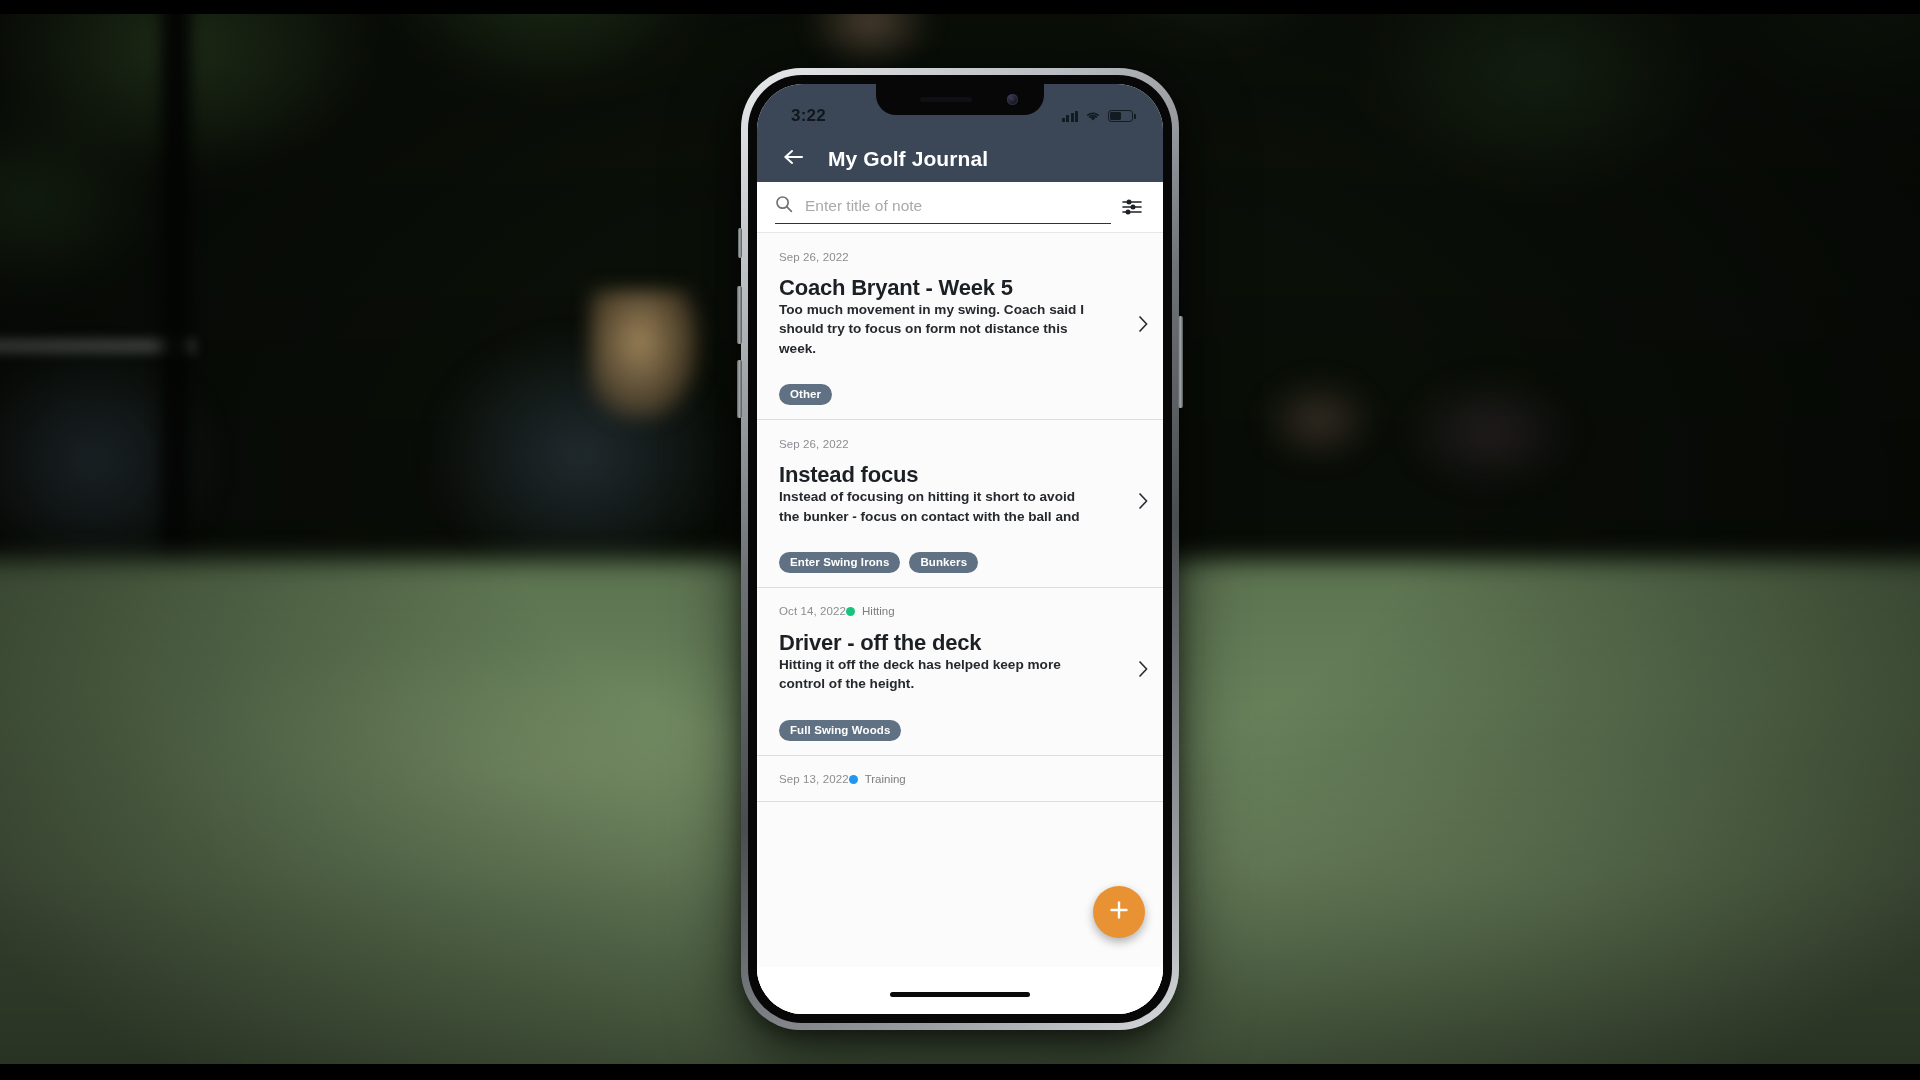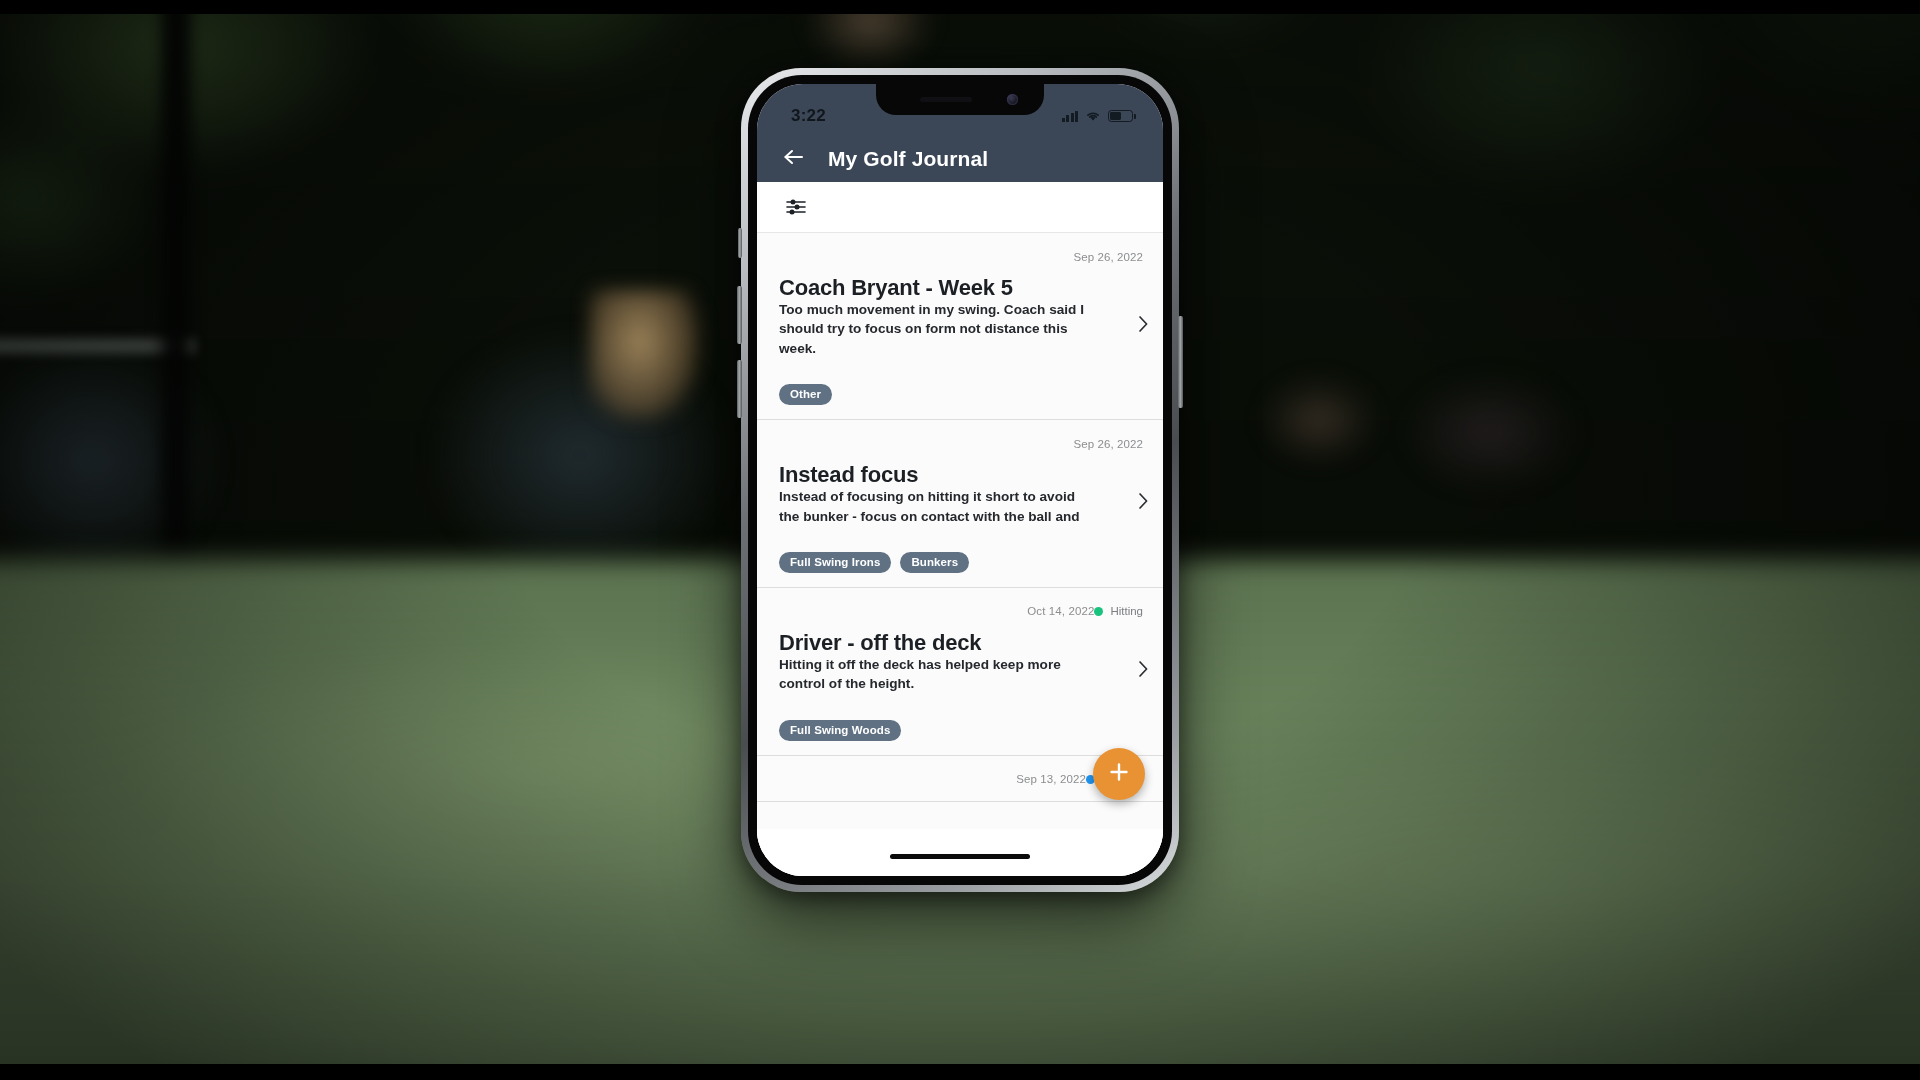--- a/index.html
+++ b/index.html
@@ -95,21 +95,21 @@
   }
   .bg-bottombar {
     position: absolute; left: 0; right: 0; bottom: 0; height: 16px;
     background: #000;
   }
 
   
   #phone {
     position: absolute;
     left: 741px; top: 68px;
-    width: 438px; height: 824px;
+    width: 438px; height: 962px;
     border-radius: 60px;
     background: linear-gradient(145deg, #e8eaec 0%, #b9bcc0 18%, #6e7276 40%, #4a4d50 60%, #9b9ea2 86%, #d9dcde 100%);
     padding: 7px;
     box-sizing: border-box;
     box-shadow: 0 26px 70px rgba(0,0,0,0.62), 0 6px 22px rgba(0,0,0,0.5);
   }
   #phone-bezel {
     width: 100%; height: 100%;
     border-radius: 54px;
     background: #070708;
@@ -252,21 +252,21 @@
     overflow: hidden;
   }
   .note-card {
     position: relative;
     background: #fbfbfb;
     border-bottom: 1px solid #dddddd;
     padding: 16px 20px 14px 22px;
     box-sizing: border-box;
   }
   .note-toprow {
-    display: flex; align-items: center; justify-content: flex-end;
+    display: flex; align-items: center; justify-content: flex-start;
     min-height: 15px;
   }
   .note-date {
     font-size: 11.5px; color: #8b8d90; font-weight: 400;
     letter-spacing: 0.1px;
   }
   .note-status {
     display: flex; align-items: center; gap: 7px;
     font-size: 11.5px; color: #7c7e81;
   }
@@ -378,20 +378,29 @@
             <svg width="22" height="16" viewBox="0 0 22 16">
               <path d="M9 2 L2.4 8 L9 14" stroke="#ffffff" stroke-width="2" fill="none" stroke-linecap="round" stroke-linejoin="round"></path>
               <line x1="2.6" y1="8" x2="19" y2="8" stroke="#ffffff" stroke-width="2" stroke-linecap="round"></line>
             </svg>
           </span>
         </div>
         <div id="appbar-title">My Golf Journal</div>
       </div>
 
       <div id="searchwrap">
+        <div id="searchfield">
+          <span id="search-icon">
+            <svg width="18" height="18" viewBox="0 0 18 18">
+              <circle cx="7.6" cy="7.6" r="5.6" stroke="#6f7276" stroke-width="1.7" fill="none"></circle>
+              <line x1="11.7" y1="11.7" x2="16.4" y2="16.4" stroke="#6f7276" stroke-width="1.7" stroke-linecap="round"></line>
+            </svg>
+          </span>
+          <input id="search-input" type="text" placeholder="Enter title of note" style="">
+        </div>
         <div id="filter-button">
           <span>
             <svg width="20" height="18" viewBox="0 0 20 18">
               <line x1="1" y1="4" x2="19" y2="4" stroke="#1d2126" stroke-width="1.6" stroke-linecap="round"></line>
               <line x1="1" y1="9" x2="19" y2="9" stroke="#1d2126" stroke-width="1.6" stroke-linecap="round"></line>
               <line x1="1" y1="14" x2="19" y2="14" stroke="#1d2126" stroke-width="1.6" stroke-linecap="round"></line>
               <circle cx="7" cy="4" r="2.5" fill="#1d2126"></circle>
               <circle cx="11" cy="9" r="2.5" fill="#1d2126"></circle>
               <circle cx="6" cy="14" r="2.5" fill="#1d2126"></circle>
             </svg>
@@ -417,21 +426,21 @@
           </span>
         </div>
 
         <div class="note-card">
           <div class="note-toprow">
             <span class="note-date">Sep 26, 2022</span>
           </div>
           <div class="note-title">Instead focus</div>
           <div class="note-body">Instead of focusing on hitting it short to avoid the bunker - focus on contact with the ball and</div>
           <div class="note-tags">
-            <span class="tag" style="background: rgb(95, 113, 131);">Full Swing Irons</span>
+            <span class="tag" style="background: rgb(95, 113, 131);">Enter Swing Irons</span>
             <span class="tag" style="background: rgb(95, 113, 131);">Bunkers</span>
           </div>
           <span class="note-chevron">
             <svg width="11" height="18" viewBox="0 0 11 18">
               <path d="M2 2 L8.6 9 L2 16" stroke="#2a2e33" stroke-width="1.7" fill="none" stroke-linecap="round" stroke-linejoin="round"></path>
             </svg>
           </span>
         </div>
 
         <div class="note-card">

